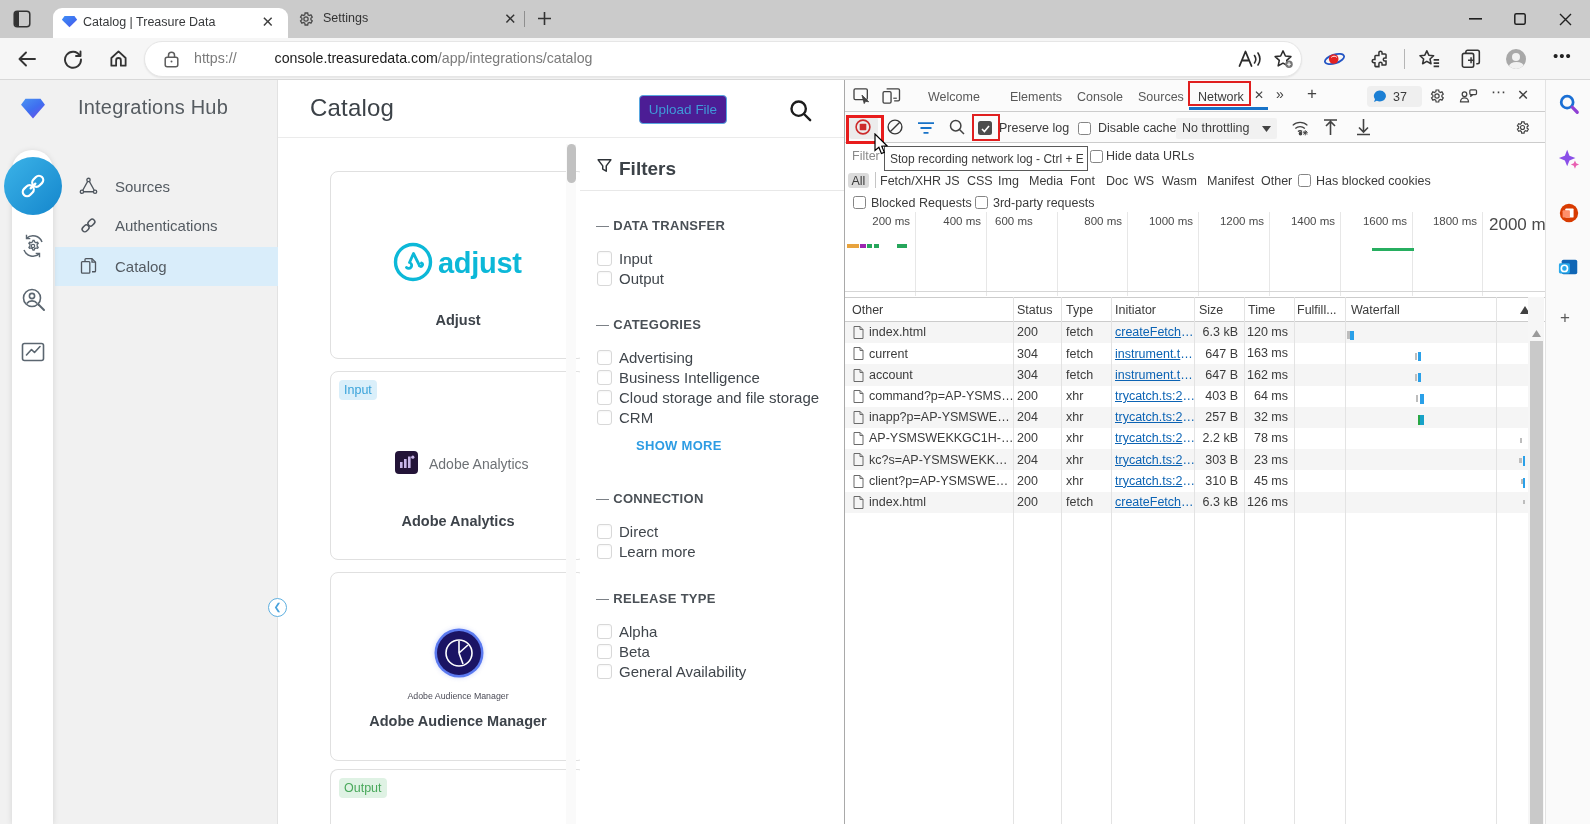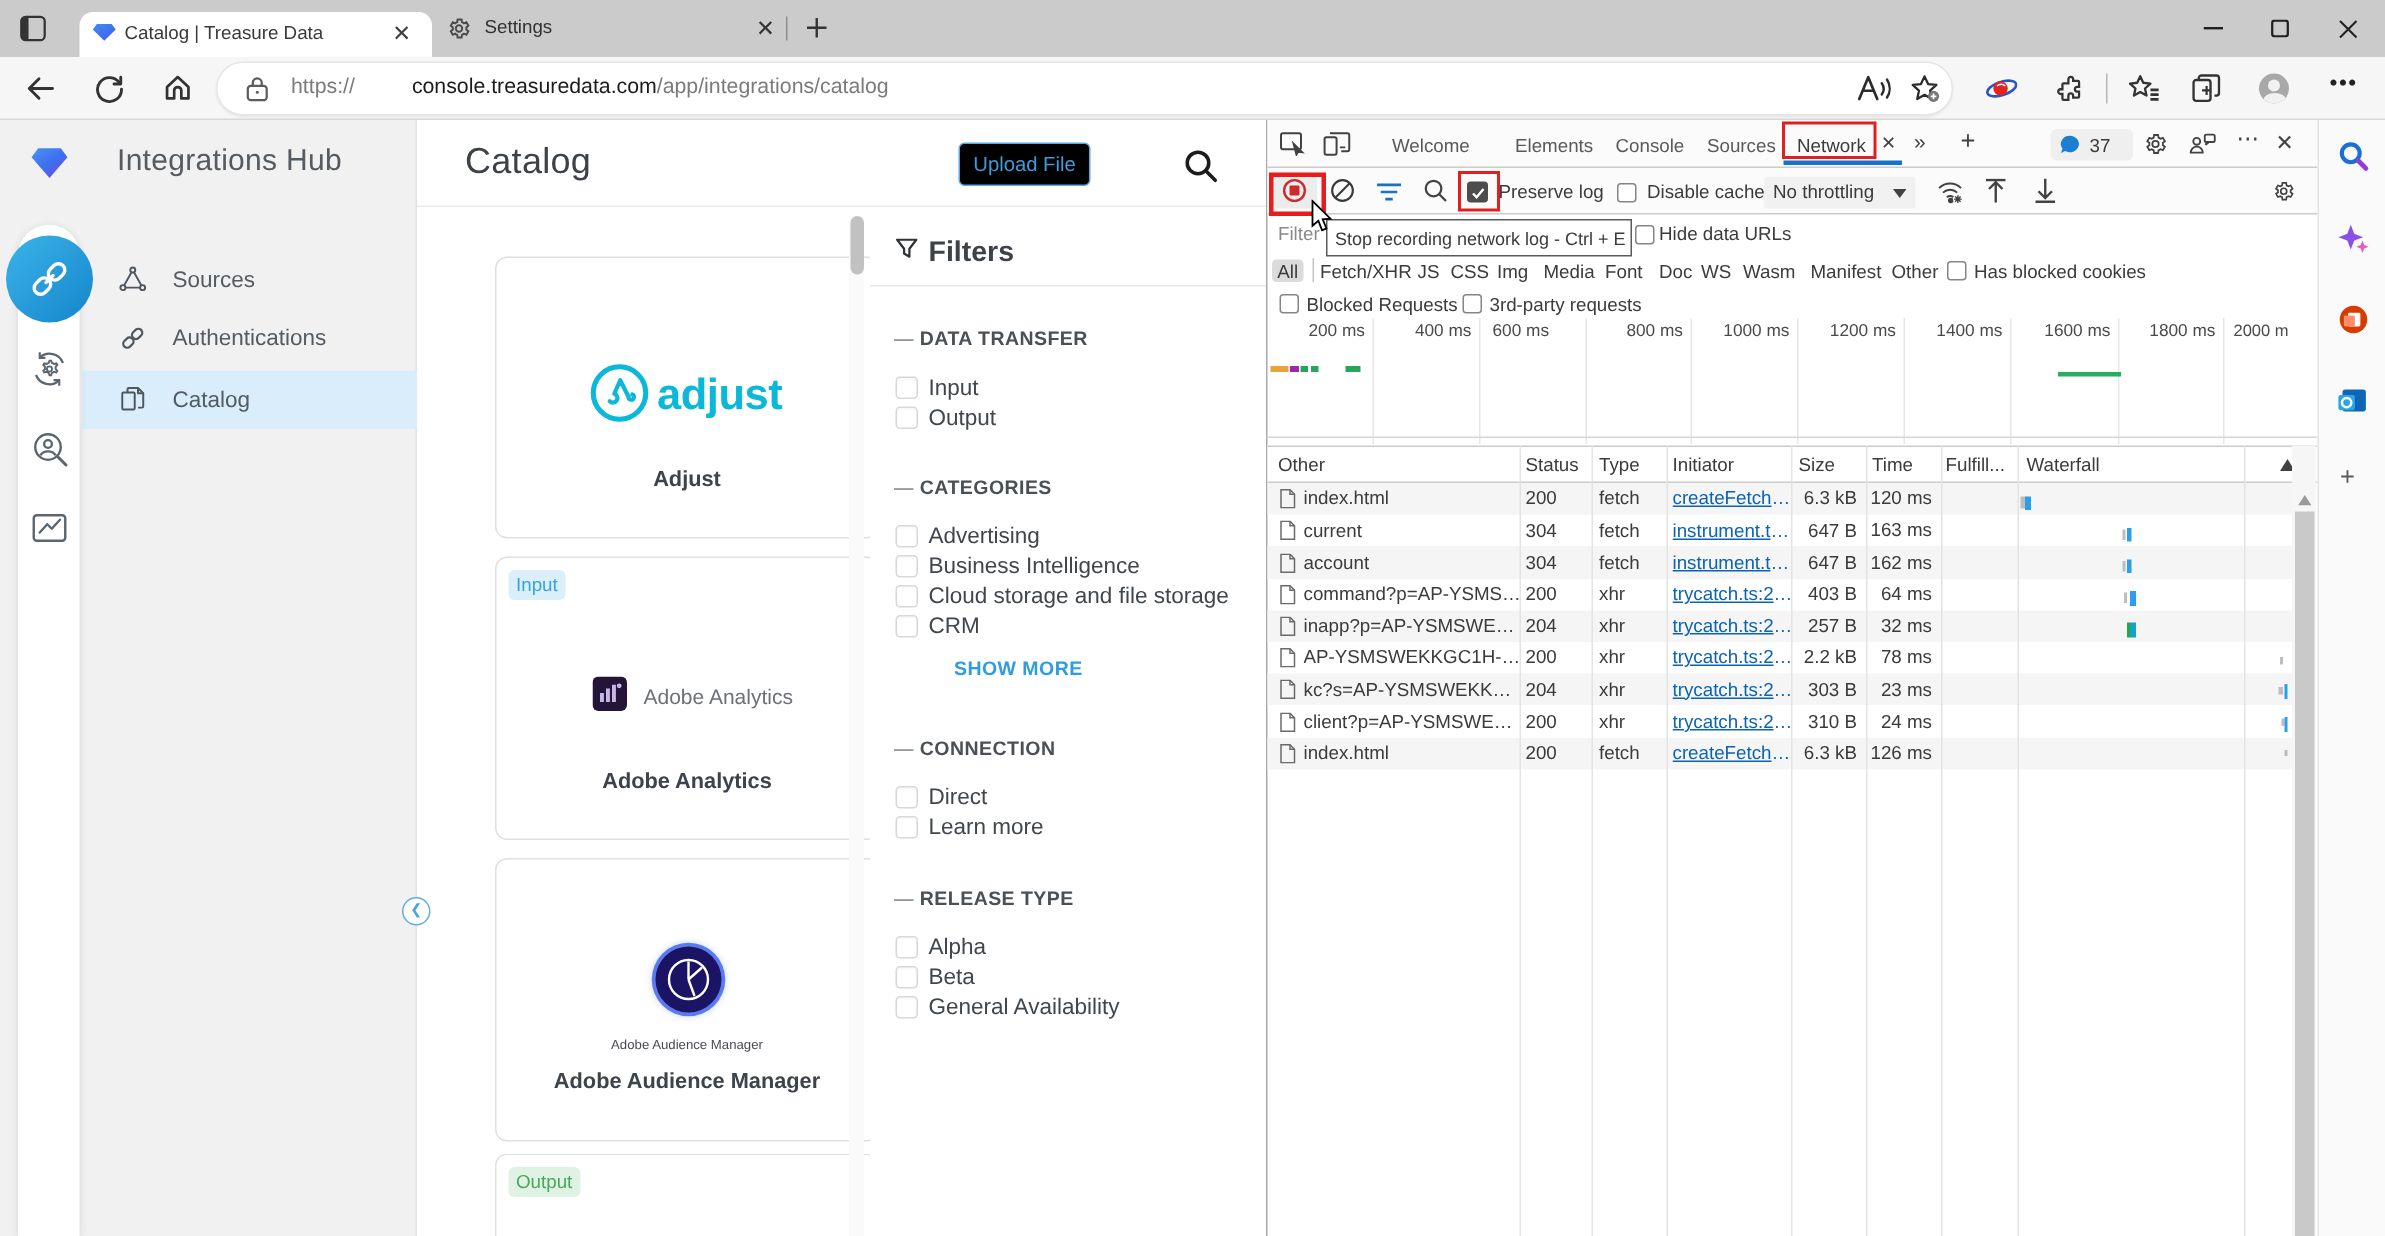--- a/index.html
+++ b/index.html
@@ -20,21 +20,21 @@
 
 
 #app { position:absolute; left:0; top:80px; width:844px; height:744px; background:#fff; }
 #sidebar { position:absolute; left:0; top:0; width:278px; height:744px; background:#f1f1f1; border-right:1px solid #e2e2e2; }
 #rail { position:absolute; left:12px; top:70px; width:41px; height:674px; background:#fff; border-radius:20px 20px 0 0; box-shadow:0 1px 6px rgba(0,0,0,0.12); }
 .navitem { position:absolute; left:0; width:278px; height:39px; }
 .navlabel { position:absolute; left:115px; top:11px; font-size:15px; color:#545b62; }
 #ihub { position:absolute; left:78px; top:15.5px; font-size:20px; color:#555b60; letter-spacing:0.2px; }
 #appheader { position:absolute; left:278px; top:0; width:566px; height:58px; background:#fff; border-bottom:1px solid #ebebeb; }
 #cattitle { position:absolute; left:32px; top:13.5px; font-size:24px; color:#3c4248; letter-spacing:0.2px; }
-#uploadbtn { position:absolute; left:361px; top:14.5px; width:88px; height:29px; border:1px solid #57a7e0; border-radius:4px; color:#3f9ad9; font-size:13.5px; text-align:center; line-height:27px; background:#000000; }
+#uploadbtn { position:absolute; left:361px; top:14.5px; width:88px; height:29px; border:1px solid #57a7e0; border-radius:4px; color:#3f9ad9; font-size:13.5px; text-align:center; line-height:27px; background:#4c1d95; }
 
 .card { position:absolute; left:303px; width:256px; background:#fff; border:1px solid #e0e0e0; border-radius:8px;margin-left:27px; }
 .cardtitle { position:absolute; width:100%; text-align:center; font-size:14.5px; font-weight:bold; color:#3d434a; }
 .badge { position:absolute; left:8px; top:8px; font-size:12.5px; padding:3px 5px; border-radius:4px; }
 .badge.in { background:#daeffa; color:#38a2da; }
 .badge.out { background:#dff2e4; color:#48a85a; }
 
 
 #filters { position:absolute; left:580px; top:58px; width:264px; height:686px; background:#fff; }
 .fhead { position:absolute; left:16px; font-size:13px; font-weight:bold; color:#4a5056; letter-spacing:0.3px; white-space:nowrap; }
@@ -434,21 +434,21 @@
   <div class="abs" style="left:353px; top:132px; width:1px; height:84px; background:#e7e7e7;"></div>
   <div class="abs" style="left:291px; top:135px; width:57px; text-align:right; font-size:11.5px; color:#4a4a4a;">1000 ms</div>
   <div class="abs" style="left:424px; top:132px; width:1px; height:84px; background:#e7e7e7;"></div>
   <div class="abs" style="left:362px; top:135px; width:57px; text-align:right; font-size:11.5px; color:#4a4a4a;">1200 ms</div>
   <div class="abs" style="left:495px; top:132px; width:1px; height:84px; background:#e7e7e7;"></div>
   <div class="abs" style="left:433px; top:135px; width:57px; text-align:right; font-size:11.5px; color:#4a4a4a;">1400 ms</div>
   <div class="abs" style="left:567px; top:132px; width:1px; height:84px; background:#e7e7e7;"></div>
   <div class="abs" style="left:505px; top:135px; width:57px; text-align:right; font-size:11.5px; color:#4a4a4a;">1600 ms</div>
   <div class="abs" style="left:637px; top:132px; width:1px; height:84px; background:#e7e7e7;"></div>
   <div class="abs" style="left:575px; top:135px; width:57px; text-align:right; font-size:11.5px; color:#4a4a4a;">1800 ms</div>
-  <div class="abs" style="left:644px; top:135px; width:57px; text-align:left; font-size:11px; color:#4a4a4a; overflow:hidden; white-space:nowrap;">2000 m</div>
+  <div class="abs" style="left:644px; top:135px; width:57px; text-align:left; font-size:17px; color:#4a4a4a; overflow:hidden; white-space:nowrap;">2000 m</div>
   <div class="abs" style="left:0; top:210.5px; width:700px; height:1px; background:#d6d6d6;"></div>
   <div class="abs" style="left:1.5px; top:164px; width:12.5px; height:3.5px; background:#e8a33d;"></div>
   <div class="abs" style="left:15px; top:164px; width:6px; height:3.5px; background:#9c27b0;"></div>
   <div class="abs" style="left:22px; top:164px; width:5px; height:3.5px; background:#26a65b;"></div>
   <div class="abs" style="left:29px; top:164px; width:5px; height:3.5px; background:#26a65b;"></div>
   <div class="abs" style="left:52px; top:164px; width:10px; height:3.5px; background:#26a65b;"></div>
   <div class="abs" style="left:527px; top:168px; width:42px; height:2.5px; background:#27ae60;"></div>
 
   <div class="abs" style="left:0; top:216.5px; width:700px; height:25.5px; background:#ffffff; border-top:1px solid #cccccc; border-bottom:1px solid #cccccc;"></div>
   <div class="t" style="left:7px; top:222.5px;">Other</div>
@@ -542,21 +542,21 @@
   <div class="abs" style="left:0; top:390.4px; width:683px; height:21.2px;"></div>
   <svg class="abs" style="left:8px; top:394.6px;" width="11" height="13" viewBox="0 0 11 13" fill="none" stroke="#6a6a6a" stroke-width="1">
       <path d="M1 .5 h6 l3 3 v9 h-9 Z"></path>
       <path d="M7 .5 v3 h3"></path>
     </svg>
   <div class="t nm" style="left:24px; top:393.8px;">client?p=AP-YSMSWEKKGC1H-2</div>
   <div class="t" style="left:172px; top:393.8px;">200</div>
   <div class="t" style="left:221px; top:393.8px;">xhr</div>
   <div class="t lnk" style="left:270px; top:393.8px;">trycatch.ts:221</div>
   <div class="t" style="left:299px; top:393.8px; width:94px; text-align:right;">310 B</div>
-  <div class="t" style="left:349px; top:393.8px; width:94px; text-align:right;">24 ms</div>
+  <div class="t" style="left:349px; top:393.8px; width:94px; text-align:right;">45 ms</div>
   <div class="abs" style="left:0; top:411.6px; width:683px; height:21.2px; background:#f5f5f5;"></div>
   <svg class="abs" style="left:8px; top:415.8px;" width="11" height="13" viewBox="0 0 11 13" fill="none" stroke="#6a6a6a" stroke-width="1">
       <path d="M1 .5 h6 l3 3 v9 h-9 Z"></path>
       <path d="M7 .5 v3 h3"></path>
     </svg>
   <div class="t nm" style="left:24px; top:415.0px;">index.html</div>
   <div class="t" style="left:172px; top:415.0px;">200</div>
   <div class="t" style="left:221px; top:415.0px;">fetch</div>
   <div class="t lnk" style="left:270px; top:415.0px;">createFetchRequest</div>
   <div class="t" style="left:299px; top:415.0px; width:94px; text-align:right;">6.3 kB</div>

